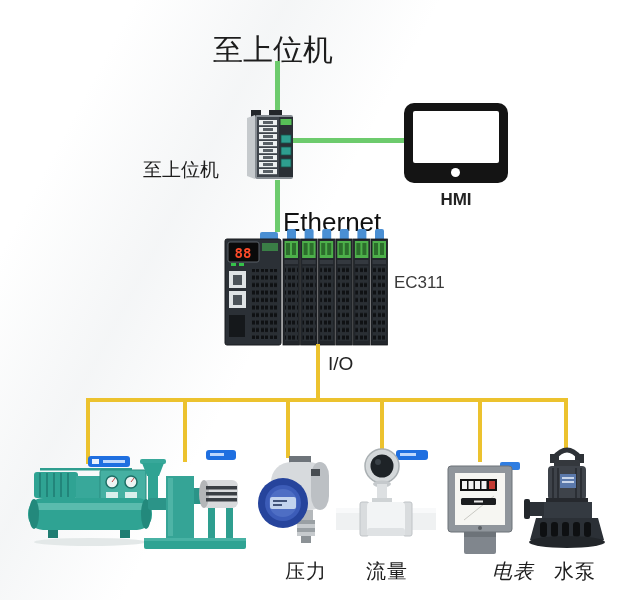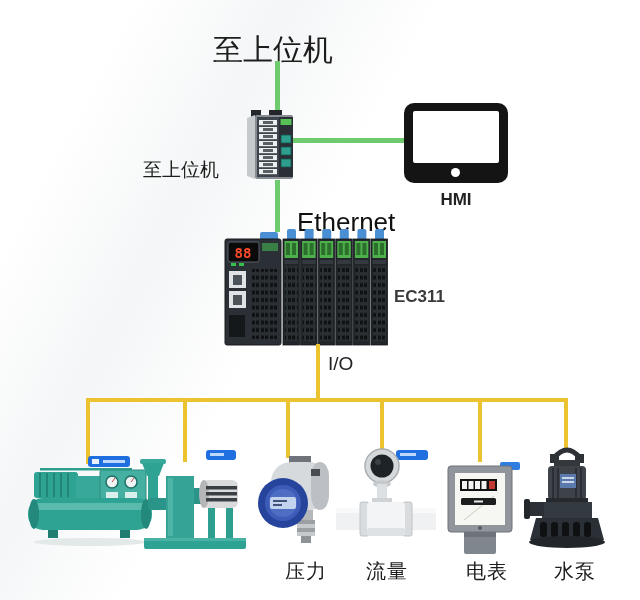--- a/index.html
+++ b/index.html
@@ -70,21 +70,21 @@
   </svg>
 
   <div class="abs cjk" style="left:143px;top:157px;font-size:19px;">至上位机</div>
 
   <div class="hmi-shell">
     <div class="hmi-screen"></div>
     <div class="hmi-dot"></div>
   </div>
   <div class="abs label-sans" style="left:456px;top:190px;transform:translateX(-50%);font-size:17px;font-weight:600;">HMI</div>
 
-  <div class="abs label-sans" style="left:297px;top:207px;font-size:26px;color:#111;">Ethernet</div>
+  <div class="abs label-sans" style="left:283px;top:207px;font-size:26px;color:#111;">Ethernet</div>
 
   <svg class="abs" style="left:224px;top:229px;" width="166" height="117" viewBox="0 0 166 117">
     <defs>
       <pattern id="holes" width="9" height="7.5" patternUnits="userSpaceOnUse">
         <rect width="9" height="7.5" fill="#2a2f34"></rect>
         <rect x="1" y="1.5" width="3" height="4" fill="#0f1113"></rect>
         <rect x="5" y="1.5" width="3" height="4" fill="#0f1113"></rect>
       </pattern>
     </defs>
 
@@ -157,21 +157,21 @@
           <rect x="147" y="10" width="16.5" height="106" fill="#22262b" stroke="#14171a" stroke-width="0.8"></rect>
           <rect x="148.5" y="12" width="13.5" height="17" fill="#4db04a"></rect>
           <rect x="150" y="14" width="4" height="12" fill="#2c6e2c"></rect>
           <rect x="156" y="14" width="4" height="12" fill="#2c6e2c"></rect>
           <rect x="148.5" y="31" width="13.5" height="4" fill="#34393f"></rect>
           <rect x="149" y="37" width="13" height="75" fill="url(#holes)"></rect>
         </g>
     </g>
   </svg>
 
-  <div class="abs label-sans" style="left:394px;top:287px;font-size:17px;color:#3a3a3a;font-weight:bold;">EC311</div>
+  <div class="abs label-sans" style="left:394px;top:273px;font-size:17px;color:#3a3a3a;">EC311</div>
 
   <div class="line gold" style="left:316px;top:344px;width:4px;height:56px;"></div>
   <div class="abs label-sans" style="left:328px;top:353px;font-size:19px;">I/O</div>
   <div class="line gold" style="left:86px;top:398px;width:482px;height:4px;"></div>
   <div class="line gold" style="left:86px;top:400px;width:4px;height:64px;"></div>
   <div class="line gold" style="left:183px;top:400px;width:4px;height:62px;"></div>
   <div class="line gold" style="left:286px;top:400px;width:4px;height:58px;"></div>
   <div class="line gold" style="left:380px;top:400px;width:4px;height:52px;"></div>
   <div class="line gold" style="left:478px;top:400px;width:4px;height:62px;"></div>
   <div class="line gold" style="left:564px;top:400px;width:4px;height:50px;"></div>
@@ -308,16 +308,16 @@
       <rect x="27" y="80" width="7" height="15" rx="3"></rect>
       <rect x="38" y="80" width="7" height="15" rx="3"></rect>
       <rect x="49" y="80" width="7" height="15" rx="3"></rect>
       <rect x="60" y="80" width="7" height="15" rx="3"></rect>
     </g>
     <ellipse cx="43" cy="100" rx="38" ry="6" fill="#22262a"></ellipse>
   </svg>
 
   <div class="dev-label cjk" style="left:306px;">压力</div>
   <div class="dev-label cjk" style="left:387px;">流量</div>
-  <div class="dev-label cjk" style="left:487px;">电表</div>
+  <div class="dev-label cjk" style="left:513px;font-style:italic;">电表</div>
   <div class="dev-label cjk" style="left:575px;">水泵</div>
 
 </div>
 
 </body></html>

